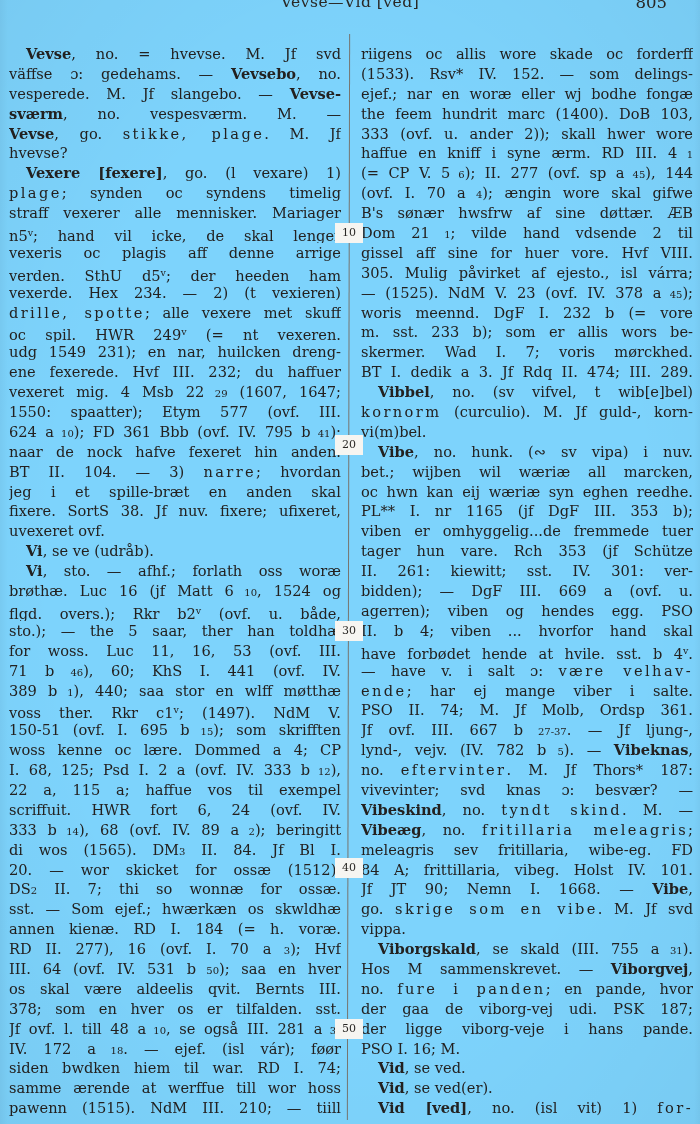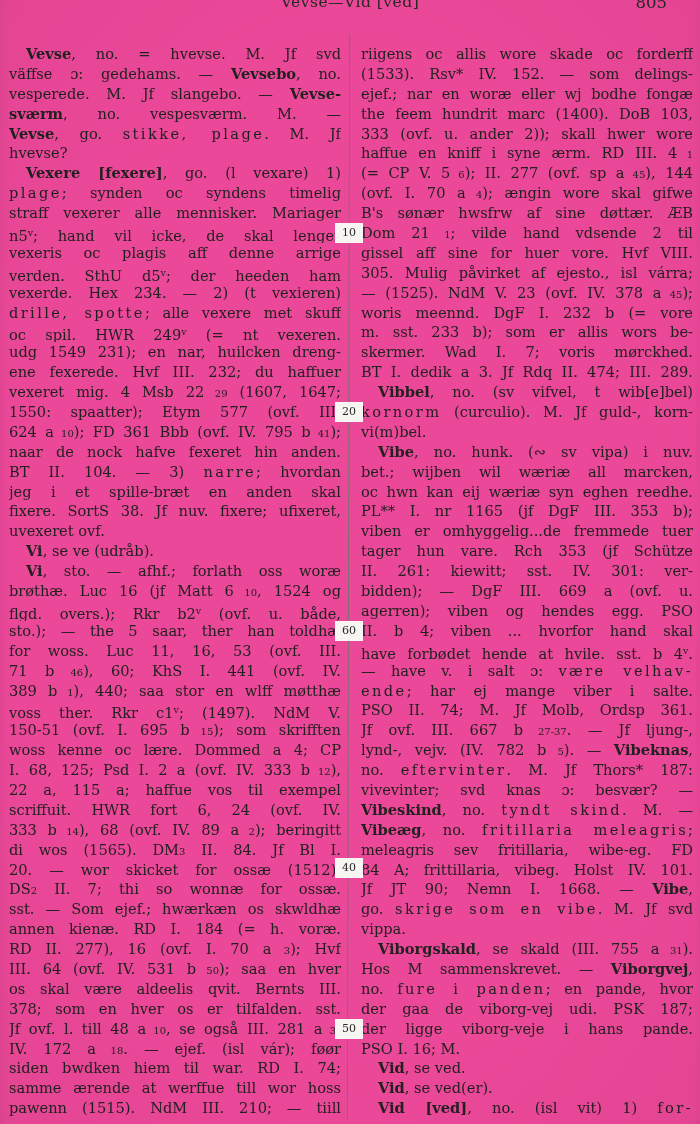--- a/index.html
+++ b/index.html
@@ -1,19 +1,19 @@
 <!DOCTYPE html>
 <html><head>
 <meta charset="utf-8">
 <style>
   html,body { margin:0; padding:0; }
   body { background:#c9c7c2; font-family:"DejaVu Serif", serif; }
   .page {
     position:relative; width:700px; height:1124px; margin:0 auto;
-    background:#ec4899; overflow:hidden; color:#232120;
+    background:#7dd3fc; overflow:hidden; color:#232120;
   }
   
   .page::after {
     content:""; position:absolute; inset:0; pointer-events:none;
     background:
       radial-gradient(ellipse at 50% 50%, rgba(0,0,0,0) 60%, rgba(0,0,0,0.04) 100%),
       linear-gradient(90deg, rgba(0,0,0,0.035) 0, rgba(0,0,0,0) 8px),
       linear-gradient(270deg, rgba(0,0,0,0.03) 0, rgba(0,0,0,0) 6px);
   }
   .running-head {
@@ -164,18 +164,18 @@
       <div class="line"><span>no. </span><span class="sp">fure i panden</span><span>; en pande, hvor</span></div>
       <div class="line"><span>der gaa de viborg-vej udi. PSK 187;</span></div>
       <div class="line"><span>der ligge viborg-veje i hans pande.</span></div>
       <div class="line rag"><span>PSO I. 16; M.</span></div>
       <div class="line ind rag"><span class="b">Vid</span><span>, se ved.</span></div>
       <div class="line ind rag"><span class="b">Vid</span><span>, se ved(er).</span></div>
       <div class="line ind"><span class="b">Vid [ved]</span><span>, no. (isl vit) 1) </span><span class="sp">for-</span></div>
     </div>
   <div id="gutter-numbers">
       <div class="gutter-num" style="top: 223.1px;">10</div>
-      <div class="gutter-num" style="top: 402px;">20</div>
-      <div class="gutter-num" style="top: 621.1px;">60</div>
+      <div class="gutter-num" style="top: 435px;">20</div>
+      <div class="gutter-num" style="top: 621.1px;">30</div>
       <div class="gutter-num" style="top: 858px;">40</div>
       <div class="gutter-num" style="top: 1019.1px;">50</div>
     </div>
 </div>
 
 </body></html>

